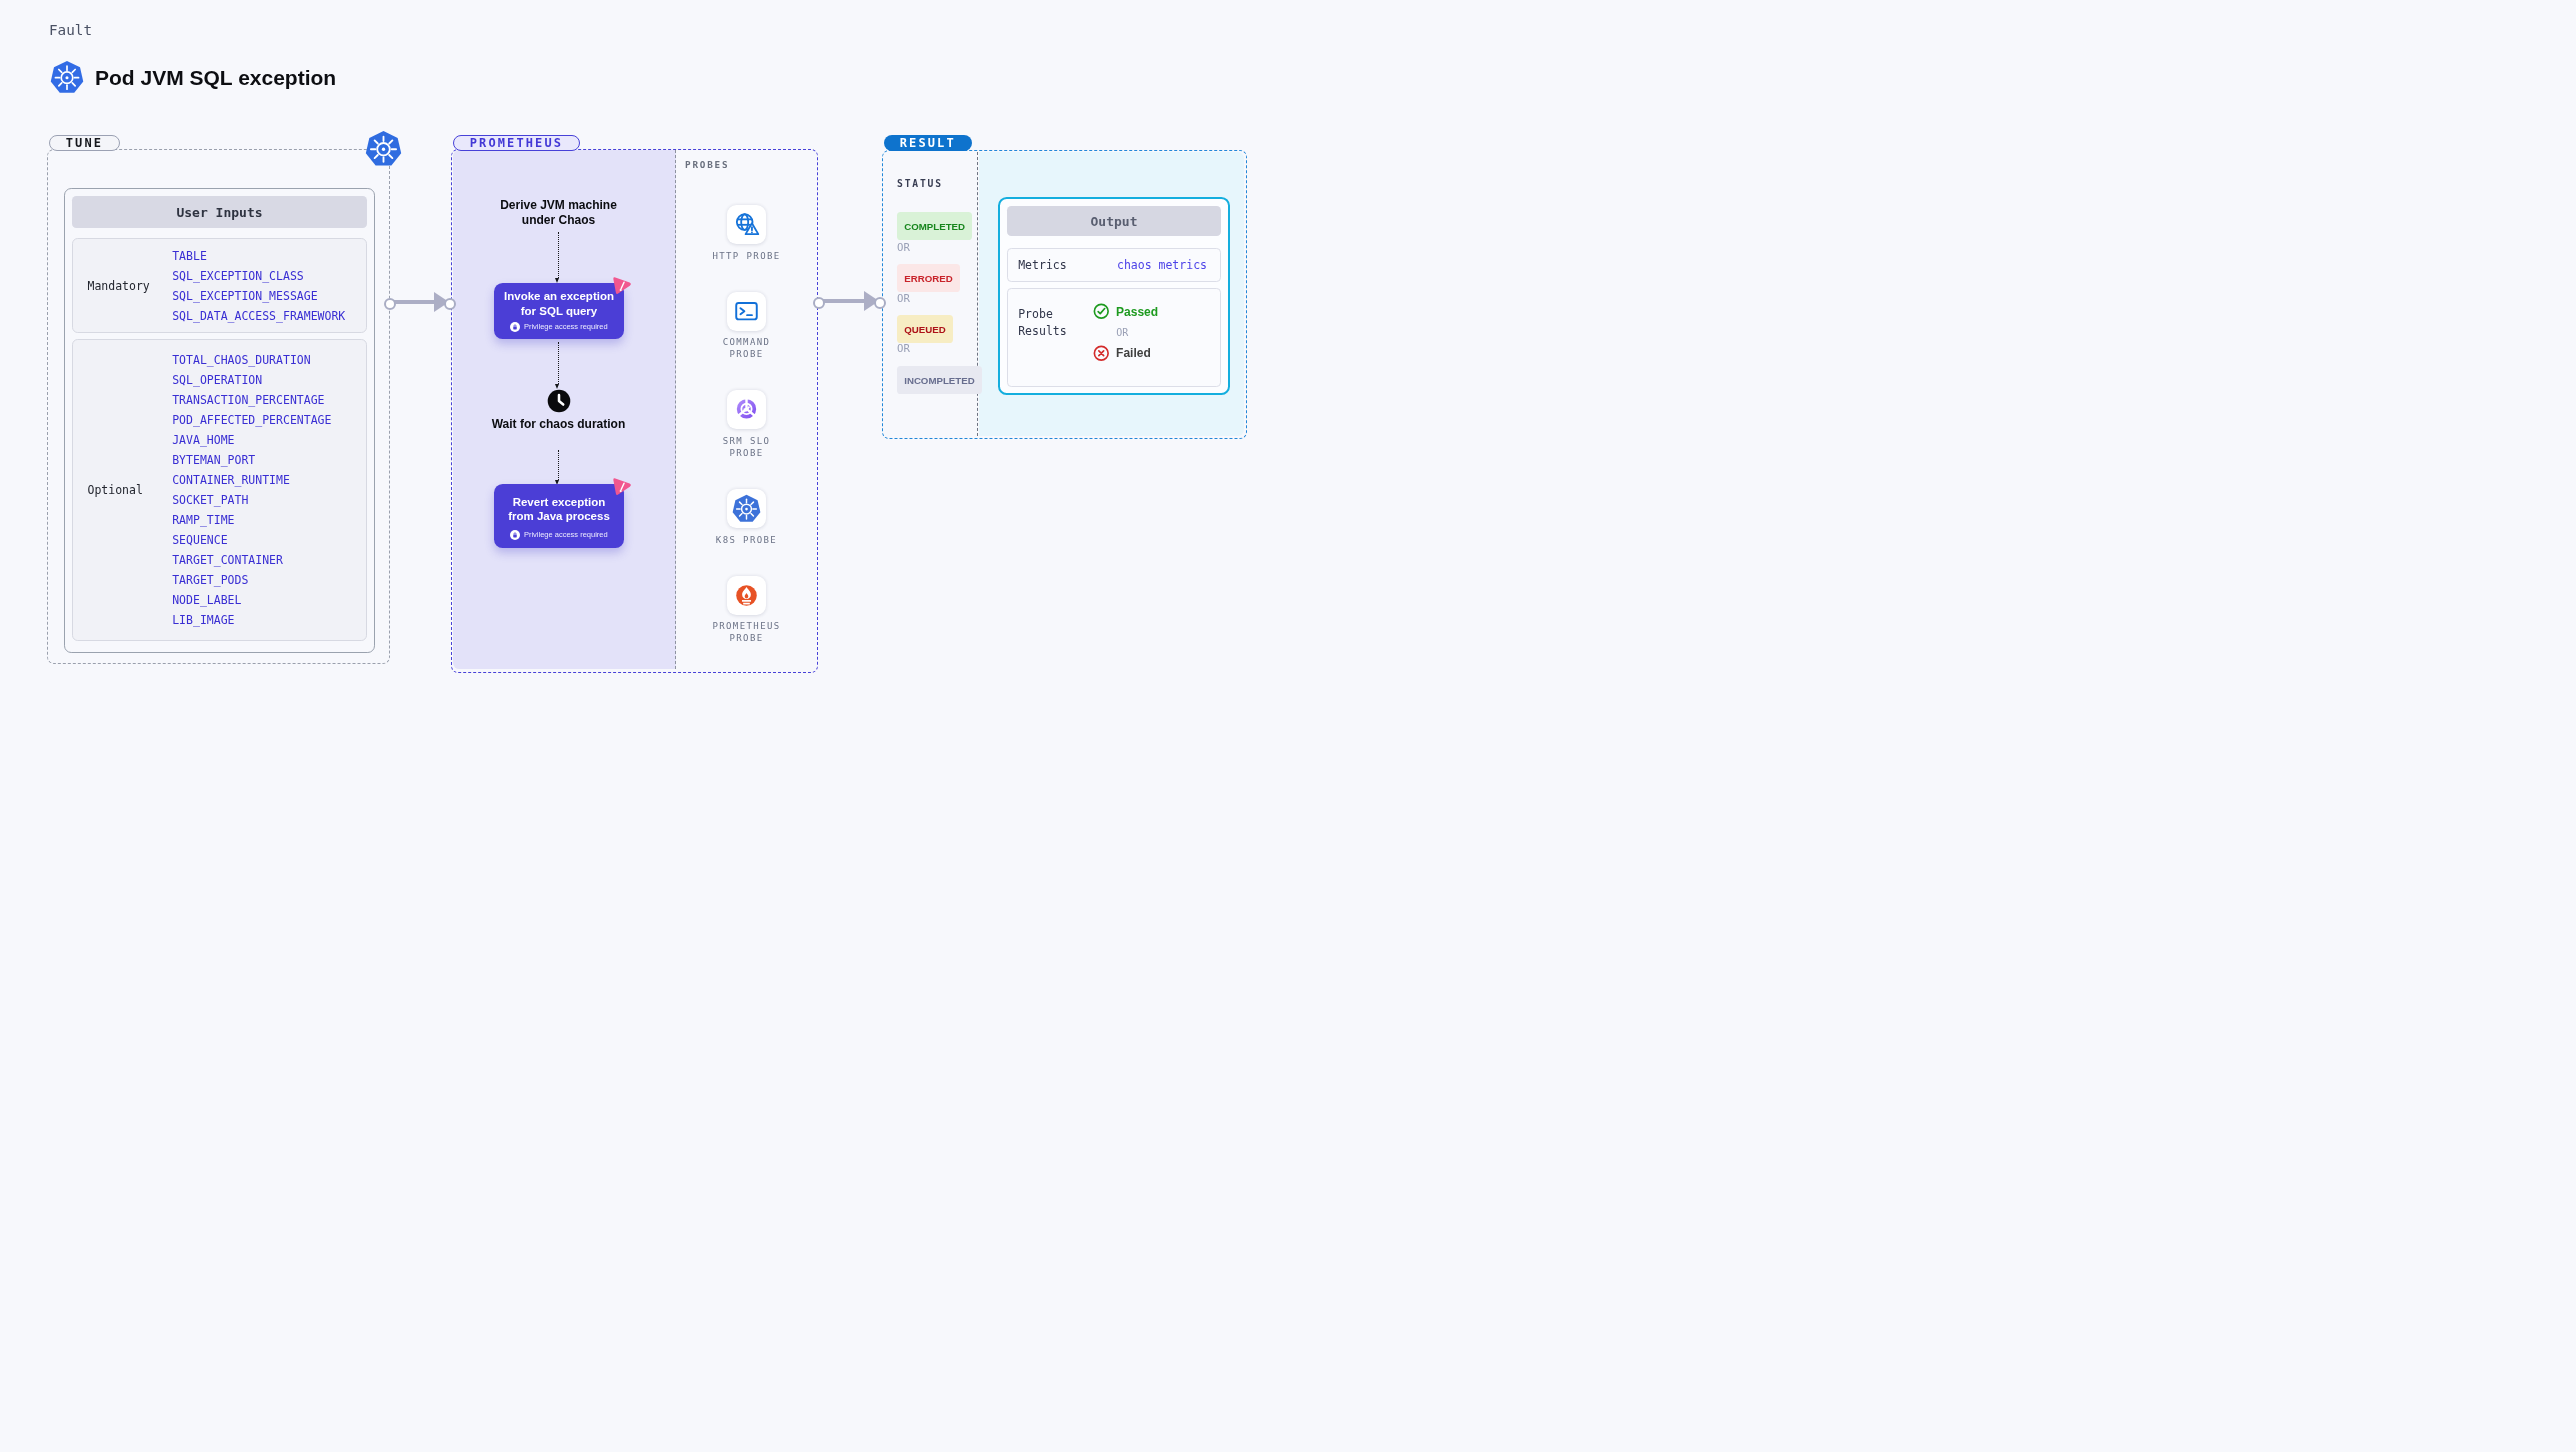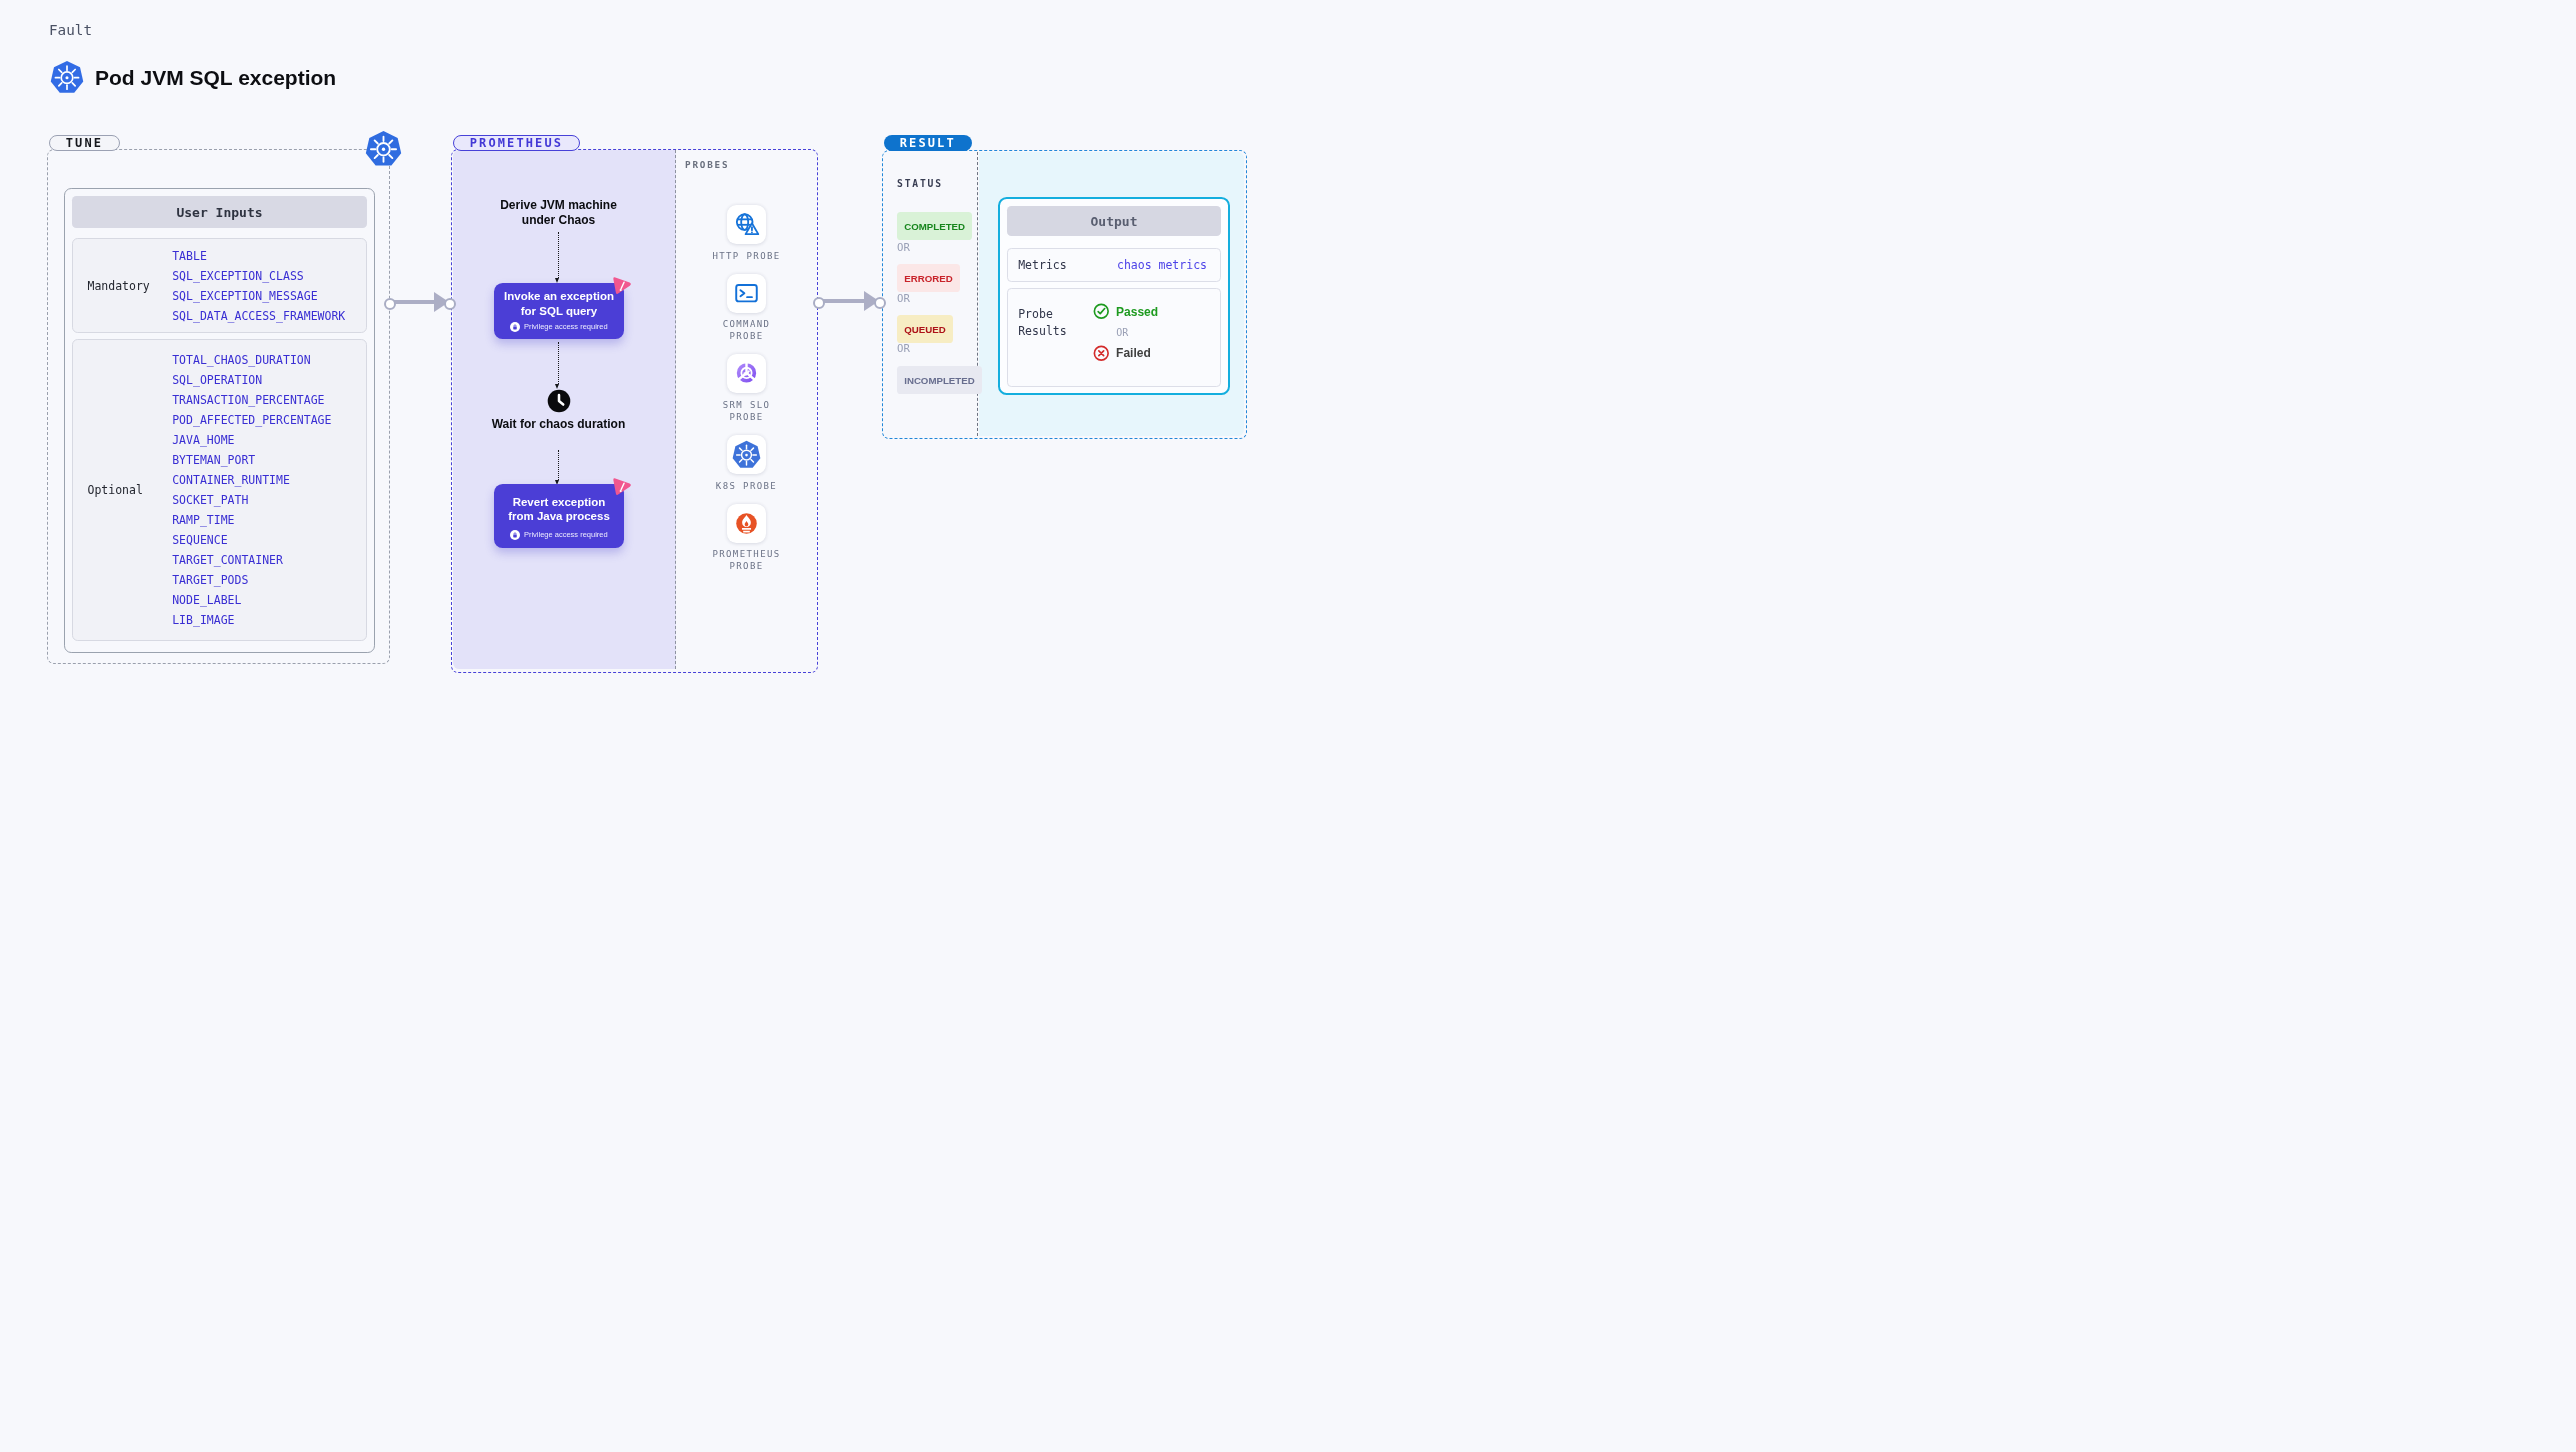--- a/index.html
+++ b/index.html
@@ -216,21 +216,21 @@
           <rect x="7.8" y="10.8" width="8.4" height="7" rx="1.4" fill="#4b3ed6"></rect>
           <path d="M9.6 10.8 V9.2 a2.4 2.4 0 0 1 4.8 0 v1.6" stroke="#4b3ed6" stroke-width="1.9" fill="none"></path>
         </svg>
       </span>
       <span class="note">Privilege access required</span>
     </div>
   </div>
 
   <div class="abs mono" style="left:685px;top:159px;font-size:9.3px;font-weight:bold;letter-spacing:1.8px;color:#6a707e;">PROBES</div>
 
-  <div class="abs" style="left:693px;top:205px;display:flex;flex-direction:column;gap:12px;align-items:center;">
+  <div class="abs" style="left:693px;top:205px;display:flex;flex-direction:column;gap:30px;align-items:center;">
 
     <div class="probe-item">
       <div class="probe-tile">
         <svg width="29" height="29" viewBox="0 0 48 48">
           <g stroke="#1673d9" stroke-width="3" fill="none">
             <circle cx="21" cy="20" r="13"></circle>
             <ellipse cx="21" cy="20" rx="5.8" ry="13"></ellipse>
             <path d="M9.5 15.5 H32.5"></path>
               <path d="M9.5 24.5 H32.5"></path>
           </g>

